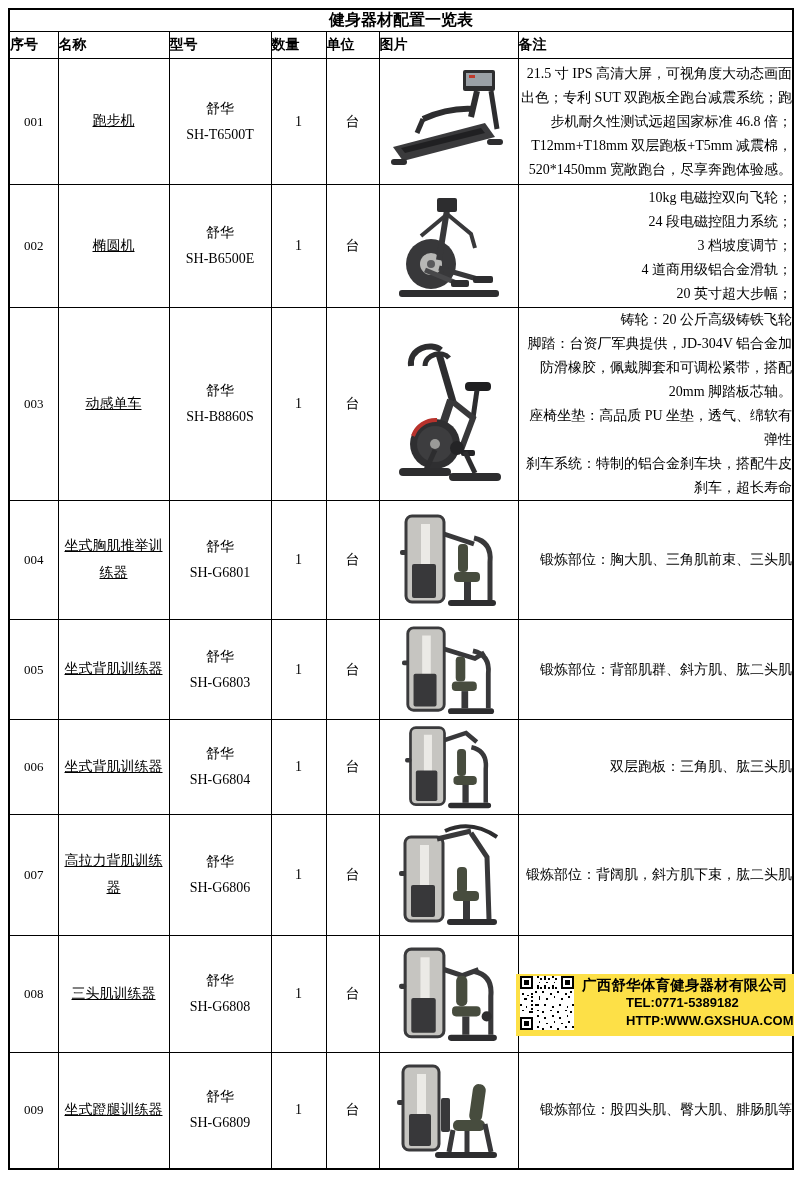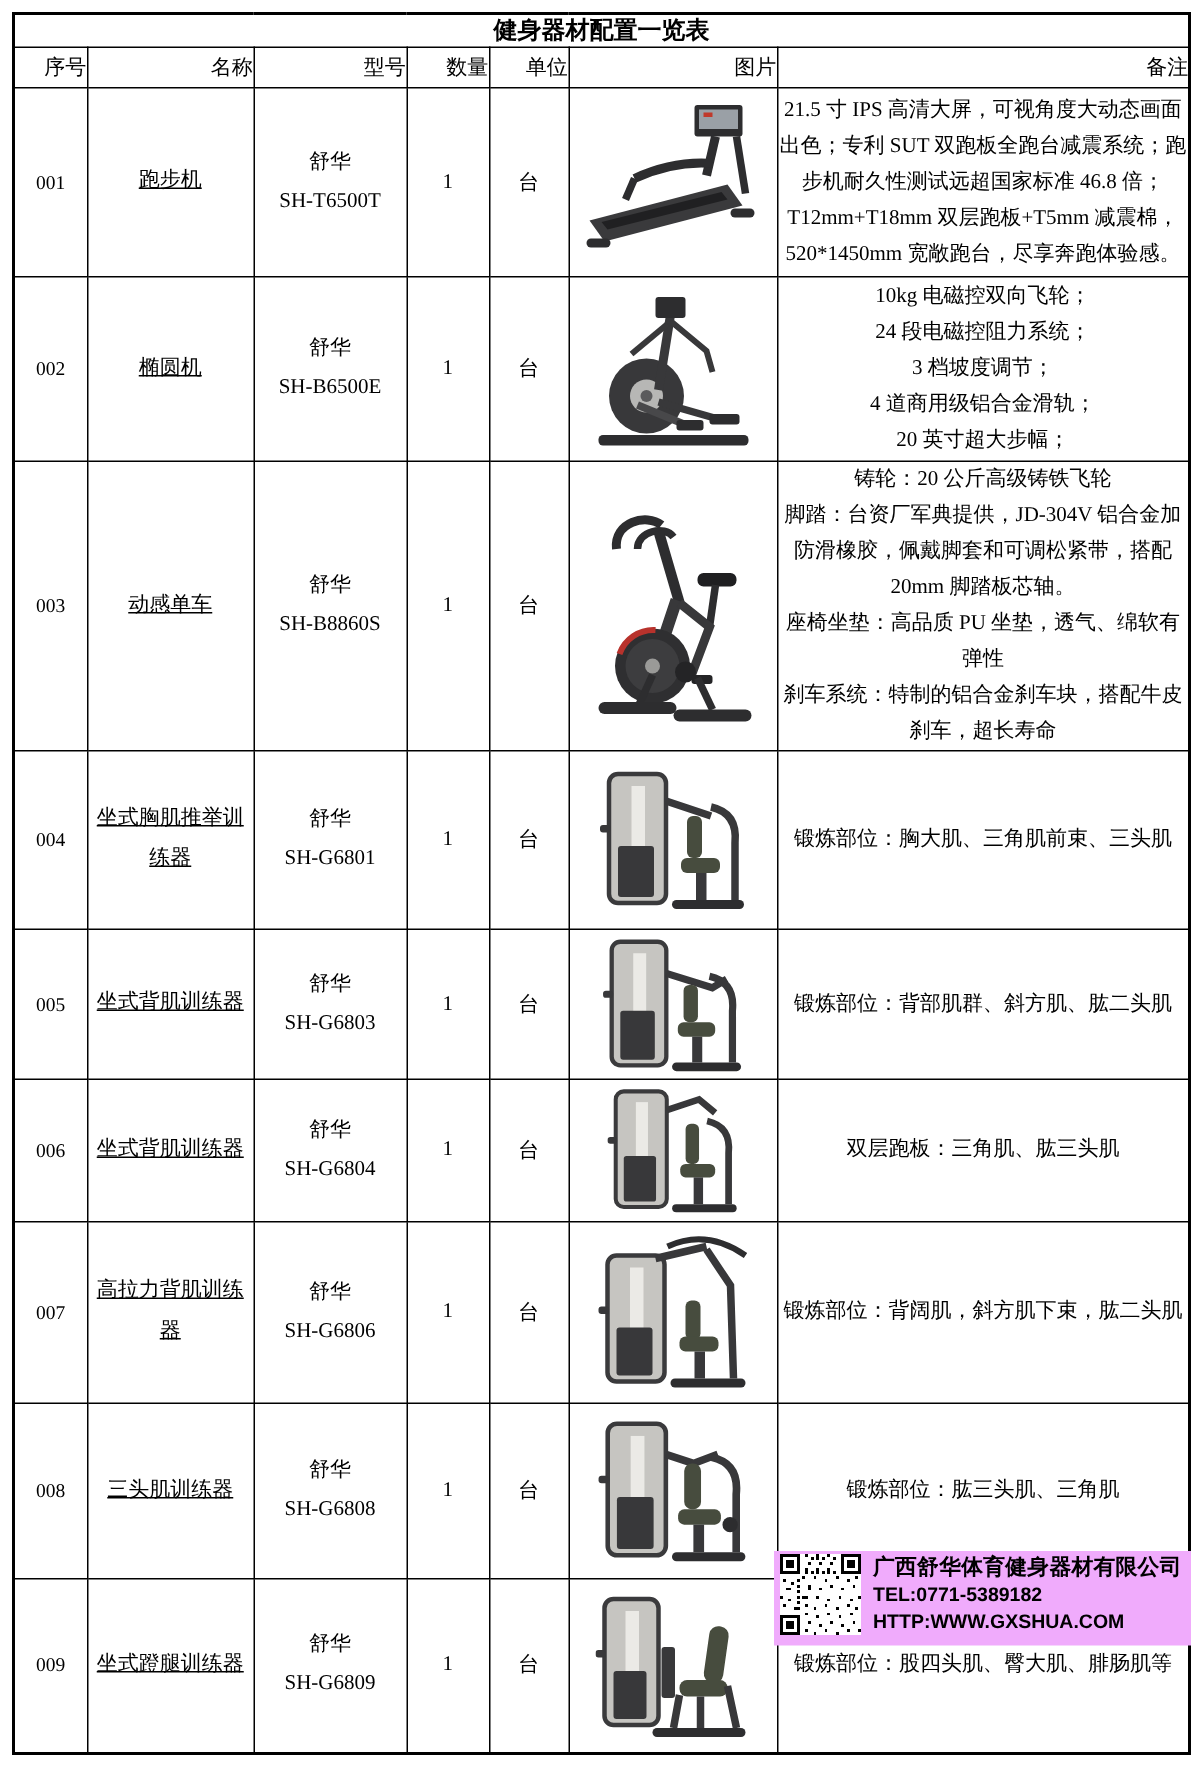--- a/index.html
+++ b/index.html
@@ -1,41 +1,41 @@
 <!DOCTYPE html>
 <html><head>
 <meta charset="utf-8">
 <style>
   html,body{margin:0;padding:0;background:#fff;}
   body{width:800px;height:1179px;font-family:"Liberation Serif",serif;color:#000;}
   .page{position:relative;width:800px;height:1179px;background:#fff;overflow:hidden;padding-left:24px;}
   table.sheet{position:absolute;left:8px;top:8px;width:784px;border-collapse:collapse;table-layout:fixed;border:2px solid #000;}
   .sheet th,.sheet td{border:1px solid #000;padding:0;overflow:hidden;}
-  .header-row th{height:26px;font-family:"Liberation Sans",sans-serif;font-size:14px;font-weight:normal;text-align:right;}
+  .header-row th{height:26px;font-family:"Liberation Sans",sans-serif;font-size:14px;font-weight:bold;text-align:left;}
   tbody td{text-align:center;vertical-align:middle;font-size:14px;}
   tbody tr:nth-child(1){height:126px;}
   tbody tr:nth-child(2){height:123px;}
   tbody tr:nth-child(3){height:190px;}
   tbody tr:nth-child(4){height:119px;}
   tbody tr:nth-child(5){height:100px;}
   tbody tr:nth-child(6){height:95px;}
   tbody tr:nth-child(7){height:121px;}
   tbody tr:nth-child(8){height:117px;}
   tbody tr:nth-child(9){height:116px;}
   .c-no{font-size:13px;}
   .c-name{padding:0 10px;line-height:1.9;text-decoration:underline;}
   .c-model div{line-height:26px;text-align:center;}
-  .c-remark{text-align:center;padding:2px 8px;line-height:24px;white-space:pre-line;margin-top:40px;}
+  .c-remark{text-align:right;padding:2px 8px;line-height:24px;white-space:pre-line;margin-top:40px;}
   .c-pic{text-align:center;}
   .c-pic svg{vertical-align:middle;}
-  .stamp{position:absolute;left:516px;top:1034px;width:274px;background:#f0abfc;display:flex;gap:8px;align-items:flex-start;font-family:"Liberation Sans",sans-serif;font-weight:bold;padding:2px 0 2px 4px;}
+  .stamp{position:absolute;left:516px;top:974px;width:274px;background:#fde047;display:flex;gap:8px;align-items:flex-start;font-family:"Liberation Sans",sans-serif;font-weight:bold;padding:2px 0 2px 4px;}
   .stamp .qr{flex:0 0 auto;}
   .stamp .info{line-height:18px;}
   .stamp .company{font-size:14.5px;white-space:nowrap;letter-spacing:0.2px;}
-  .stamp .tel,.stamp .web{font-size:13px;white-space:nowrap;}
+  .stamp .tel,.stamp .web{font-size:13px;white-space:nowrap;margin-left:44px;}
 </style>
 </head>
 <body>
 
 <div class="page">
   <table class="sheet">
     <colgroup>
       <col style="width:49px">
         <col style="width:111px">
         <col style="width:102px">

